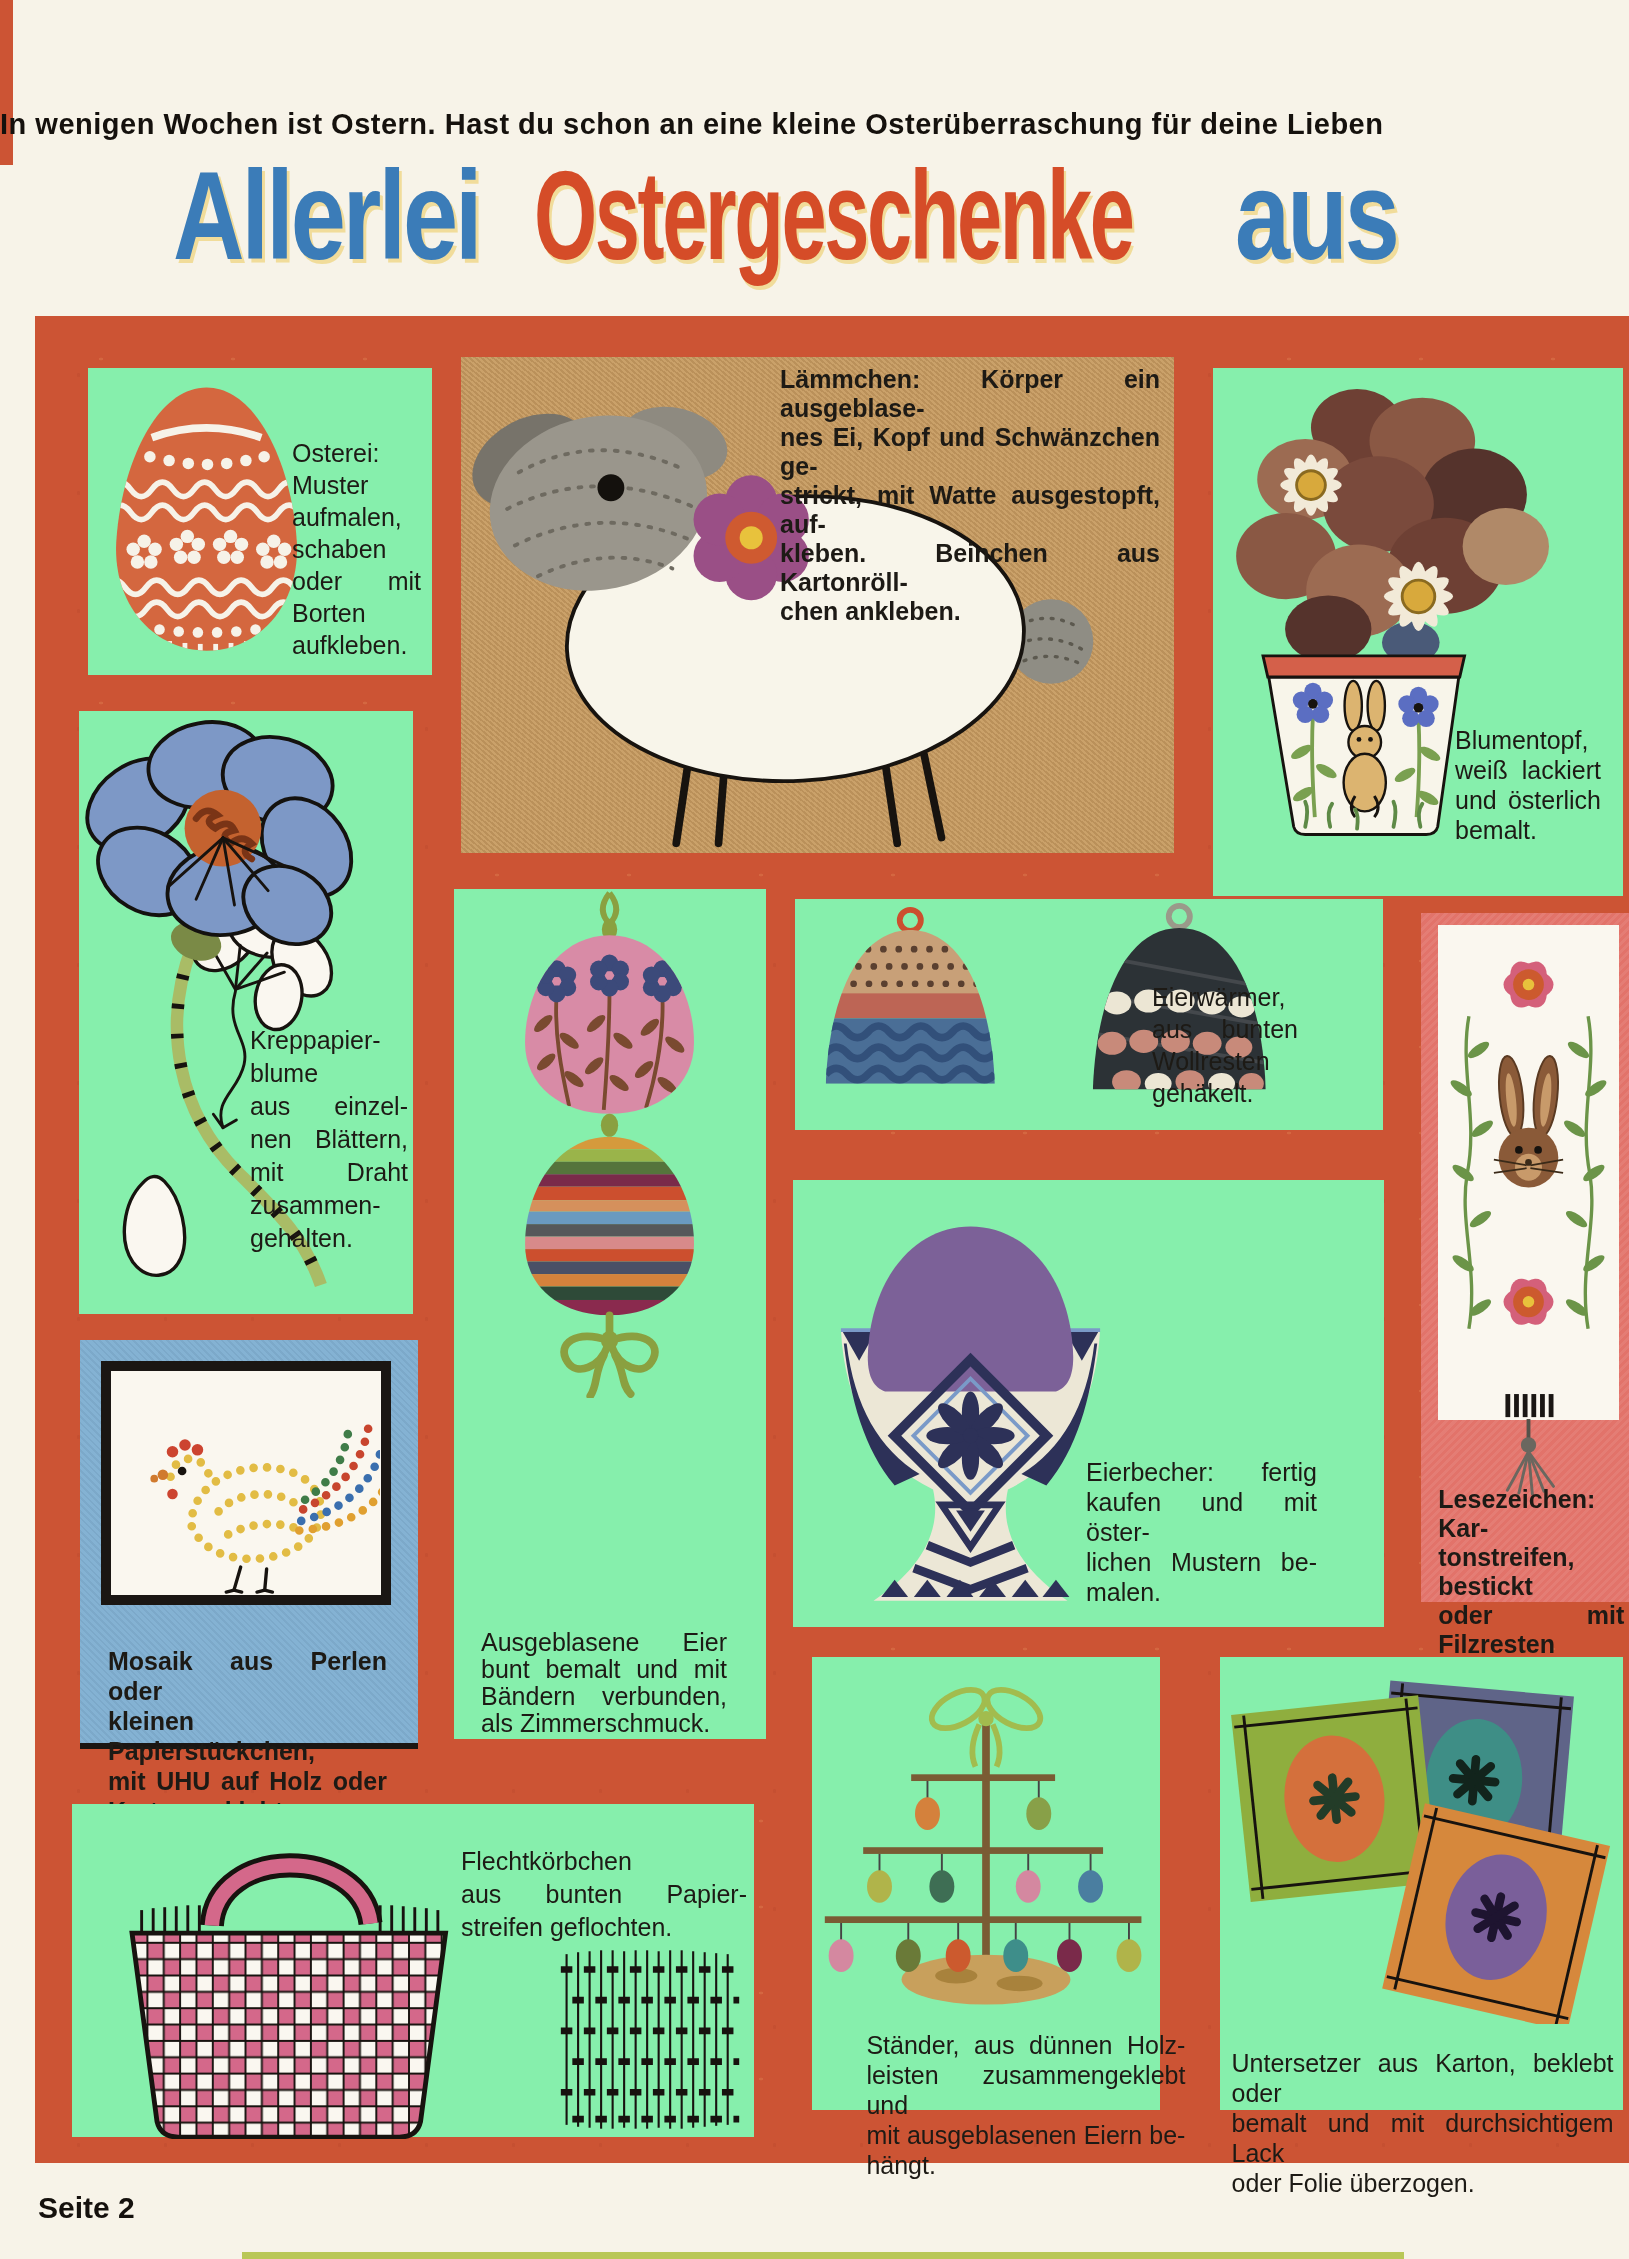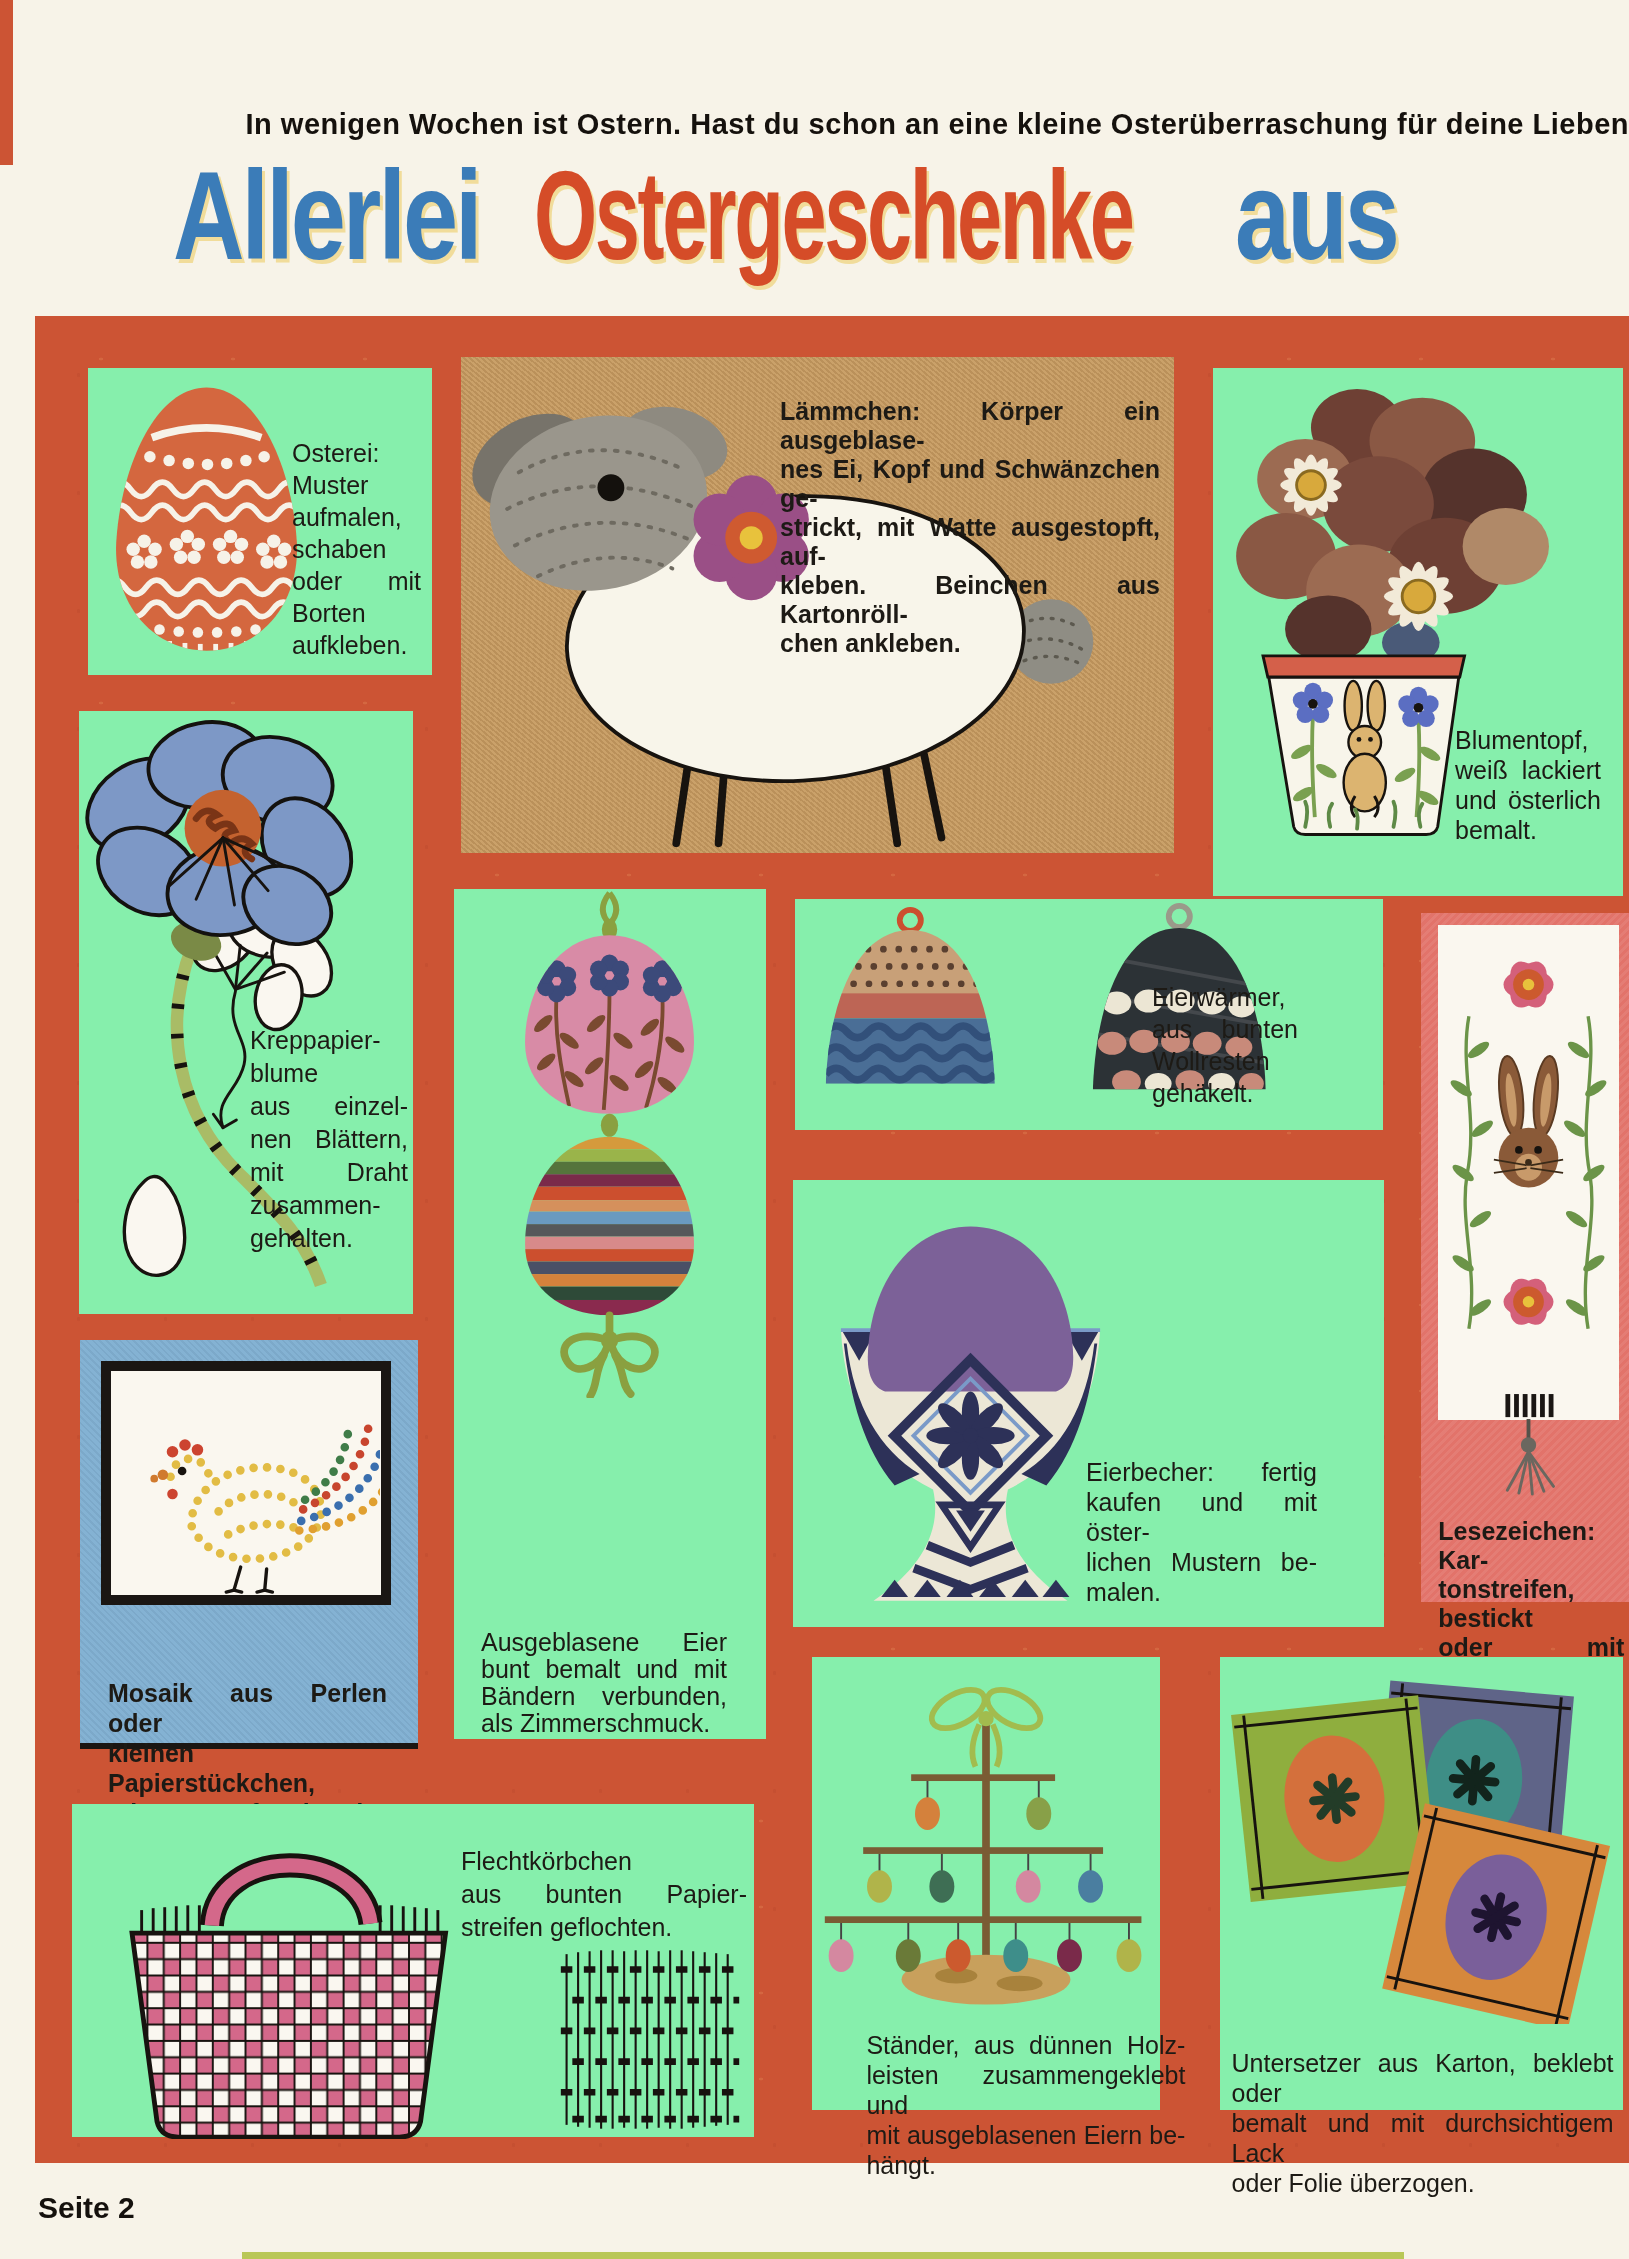--- a/index.html
+++ b/index.html
@@ -3,32 +3,32 @@
 <meta charset="utf-8">
 <style>
   html,body{margin:0;padding:0;background:#e9e5da;}
   .page{position:relative;width:1629px;height:2260px;background:#f7f3e8;
         font-family:"Liberation Sans",sans-serif;overflow:hidden;}
   .orange-bg{position:absolute;left:35px;top:316px;width:1595px;height:1847px;background:#cc5434;
     background-image:radial-gradient(rgba(255,205,130,.16) 1.9px,transparent 2.5px),
                      radial-gradient(rgba(150,45,25,.12) 1.4px,transparent 1.9px);
     background-size:132px 86px,87px 118px;}
   .sliver{position:absolute;left:0;top:0;width:13.4px;height:165px;background:#cc5434;}
-  .header{position:absolute;left:0;top:108px;width:100%;text-align:right;font-size:29px;
+  .header{position:absolute;left:0;top:108px;width:100%;text-align:left;font-size:29px;
           font-weight:700;color:#15110d;letter-spacing:0.5px;}
   .tword{position:absolute;top:142px;font-size:127px;font-weight:700;letter-spacing:-3.8px;
          transform-origin:left top;white-space:nowrap;
          text-shadow:3.8px 3.8px 0 rgba(232,194,60,.45);}
   .t1{left:173px;color:#3b7cb8;transform:scaleX(.78);}
   .t2{left:534px;color:#d54c28;transform:scaleX(.64);}
   .t3{left:1235px;color:#3b7cb8;transform:scaleX(.78);}
   .panel{position:absolute;background:#86efac;}
   .cap{position:absolute;color:#1d1a15;font-size:25px;line-height:27px;}
   .cap .jl{text-align:justify;text-align-last:justify;}
-  .bold{font-weight:700;margin-top:32px;}
+  .bold{font-weight:700;}
   .lamb-panel{background:#c59a62;
     background-image:repeating-linear-gradient(40deg,rgba(90,60,20,.10) 0 1.9px,rgba(255,230,180,.09) 1.9px 3.8px);}
   .pink-panel{background:#e2736a;
     background-image:repeating-linear-gradient(-45deg,rgba(255,255,255,.07) 0 2.9px,transparent 2.9px 5.8px);}
   .blue-panel{background:#84b2d3;border-bottom:6.7px solid #1a1613;
     background-image:repeating-linear-gradient(45deg,rgba(30,60,90,.08) 0 1.9px,transparent 1.9px 4.8px);}
   .mosaic-frame{position:absolute;left:21px;top:21px;width:290px;height:244px;box-sizing:border-box;
     background:#faf7ef;border:10.6px solid #1a1613;}
   .bookmark{position:absolute;left:17.3px;top:11.5px;width:181px;height:495px;background:#faf7ef;}
   .footer{position:absolute;left:38px;top:2191px;font-size:30px;font-weight:700;color:#15110d;}

